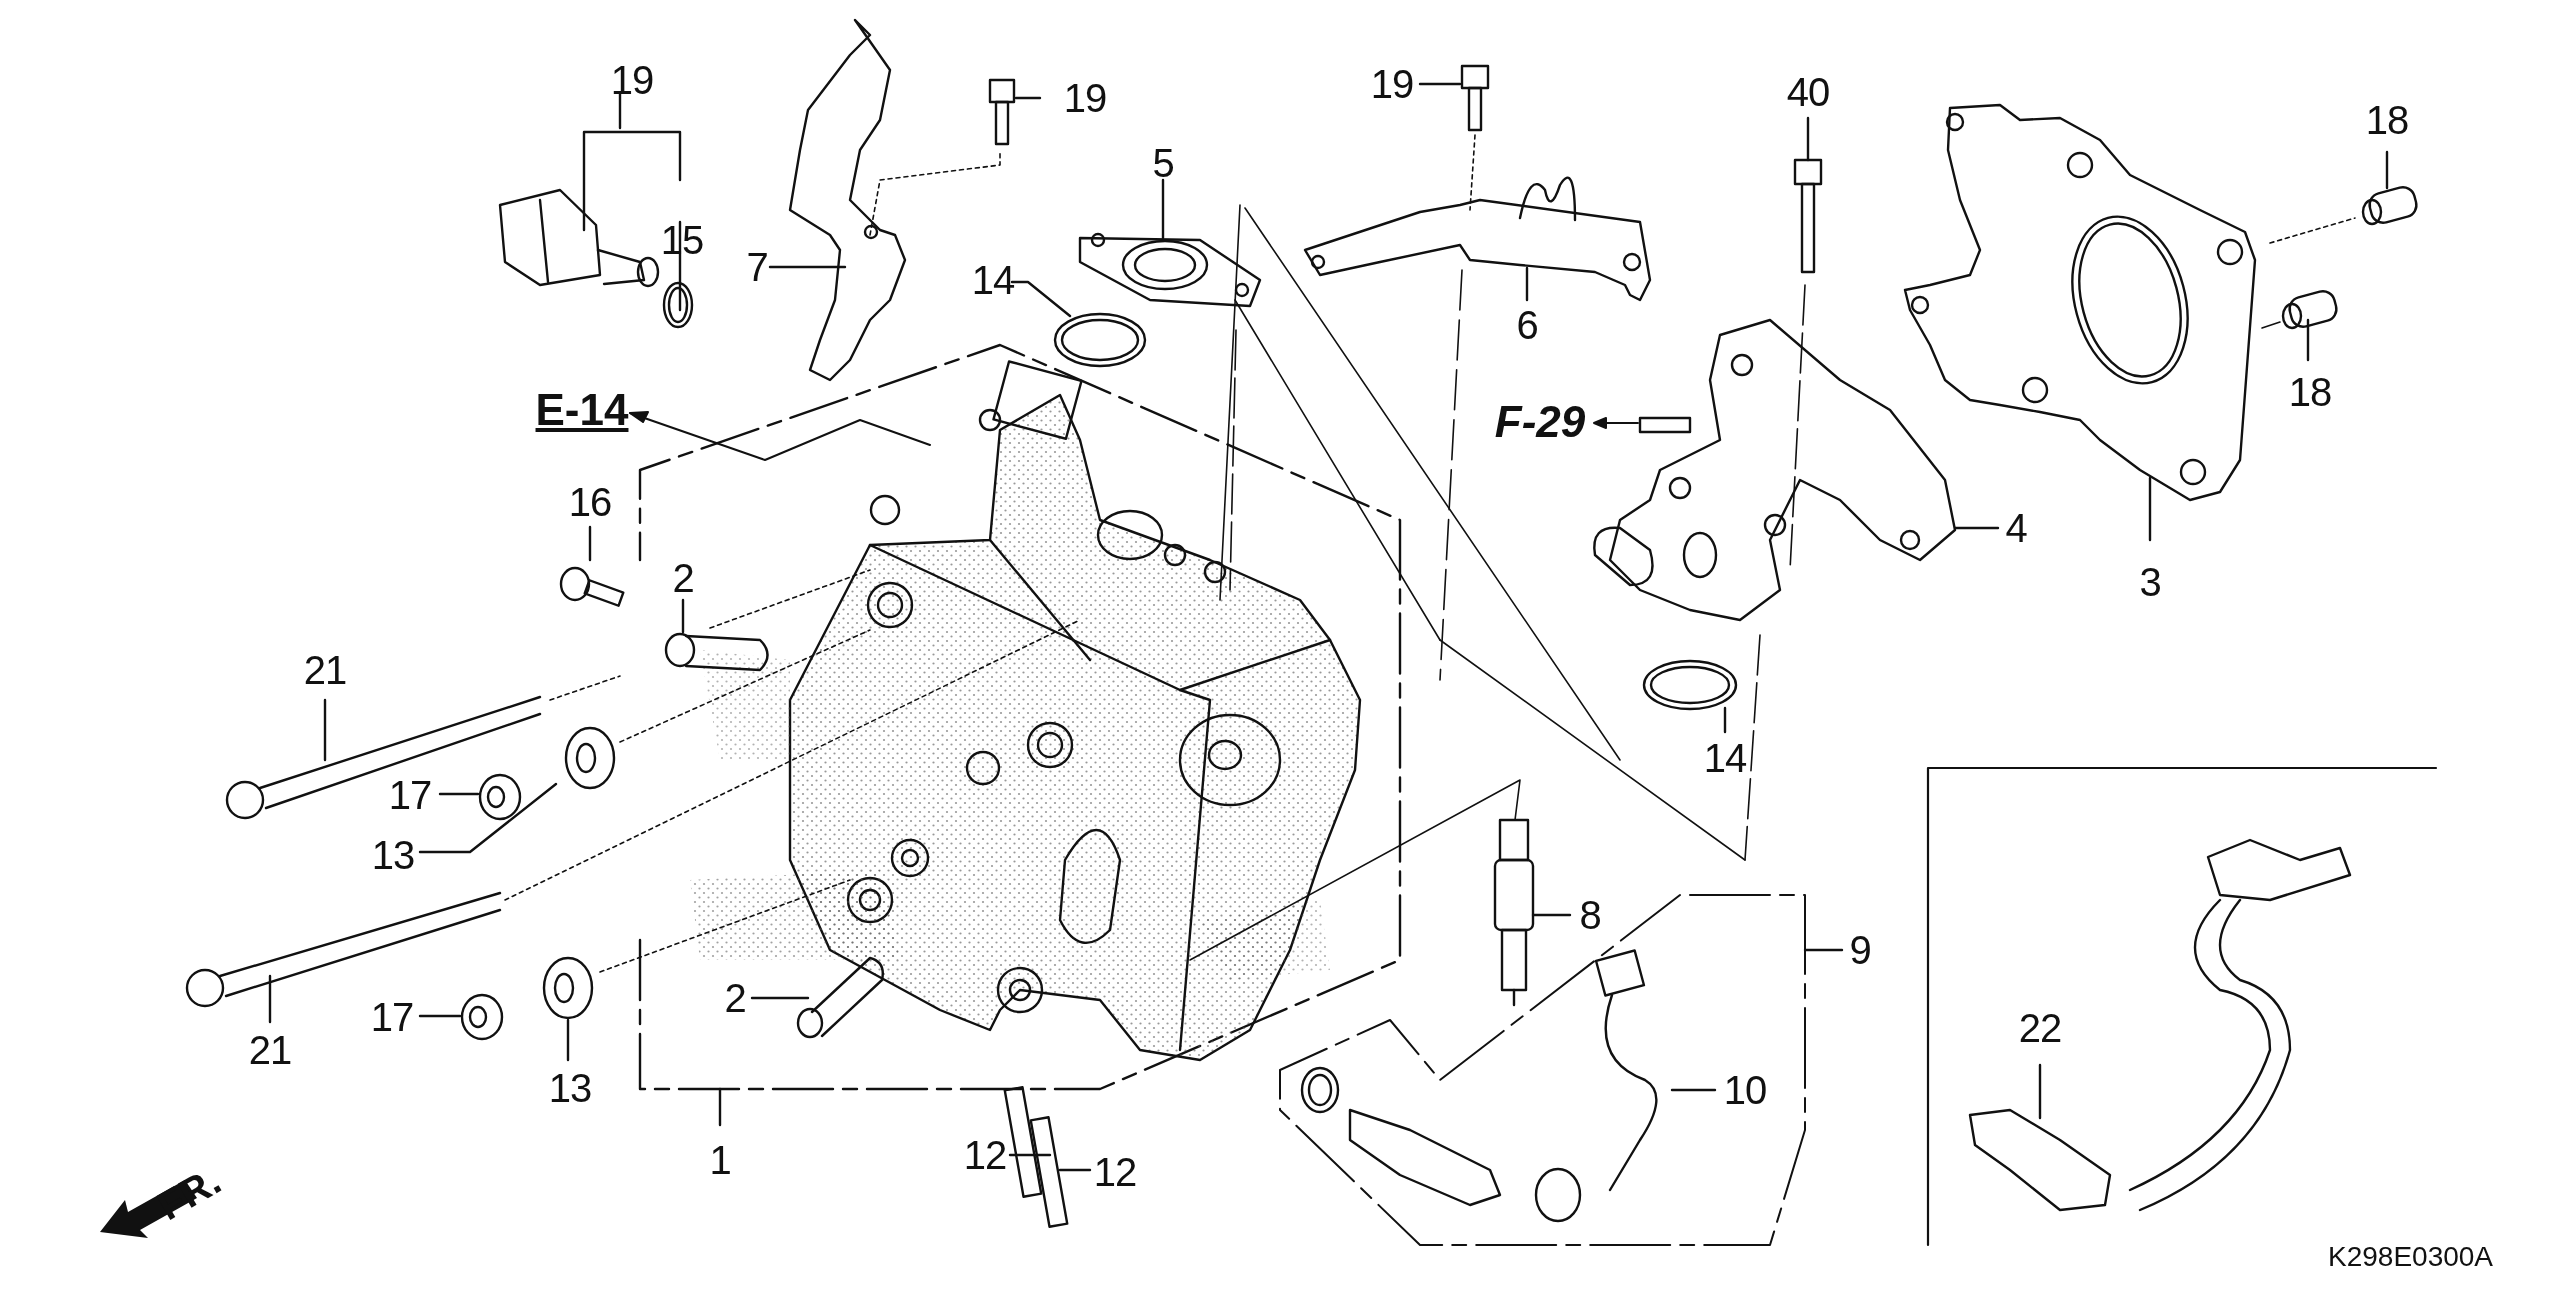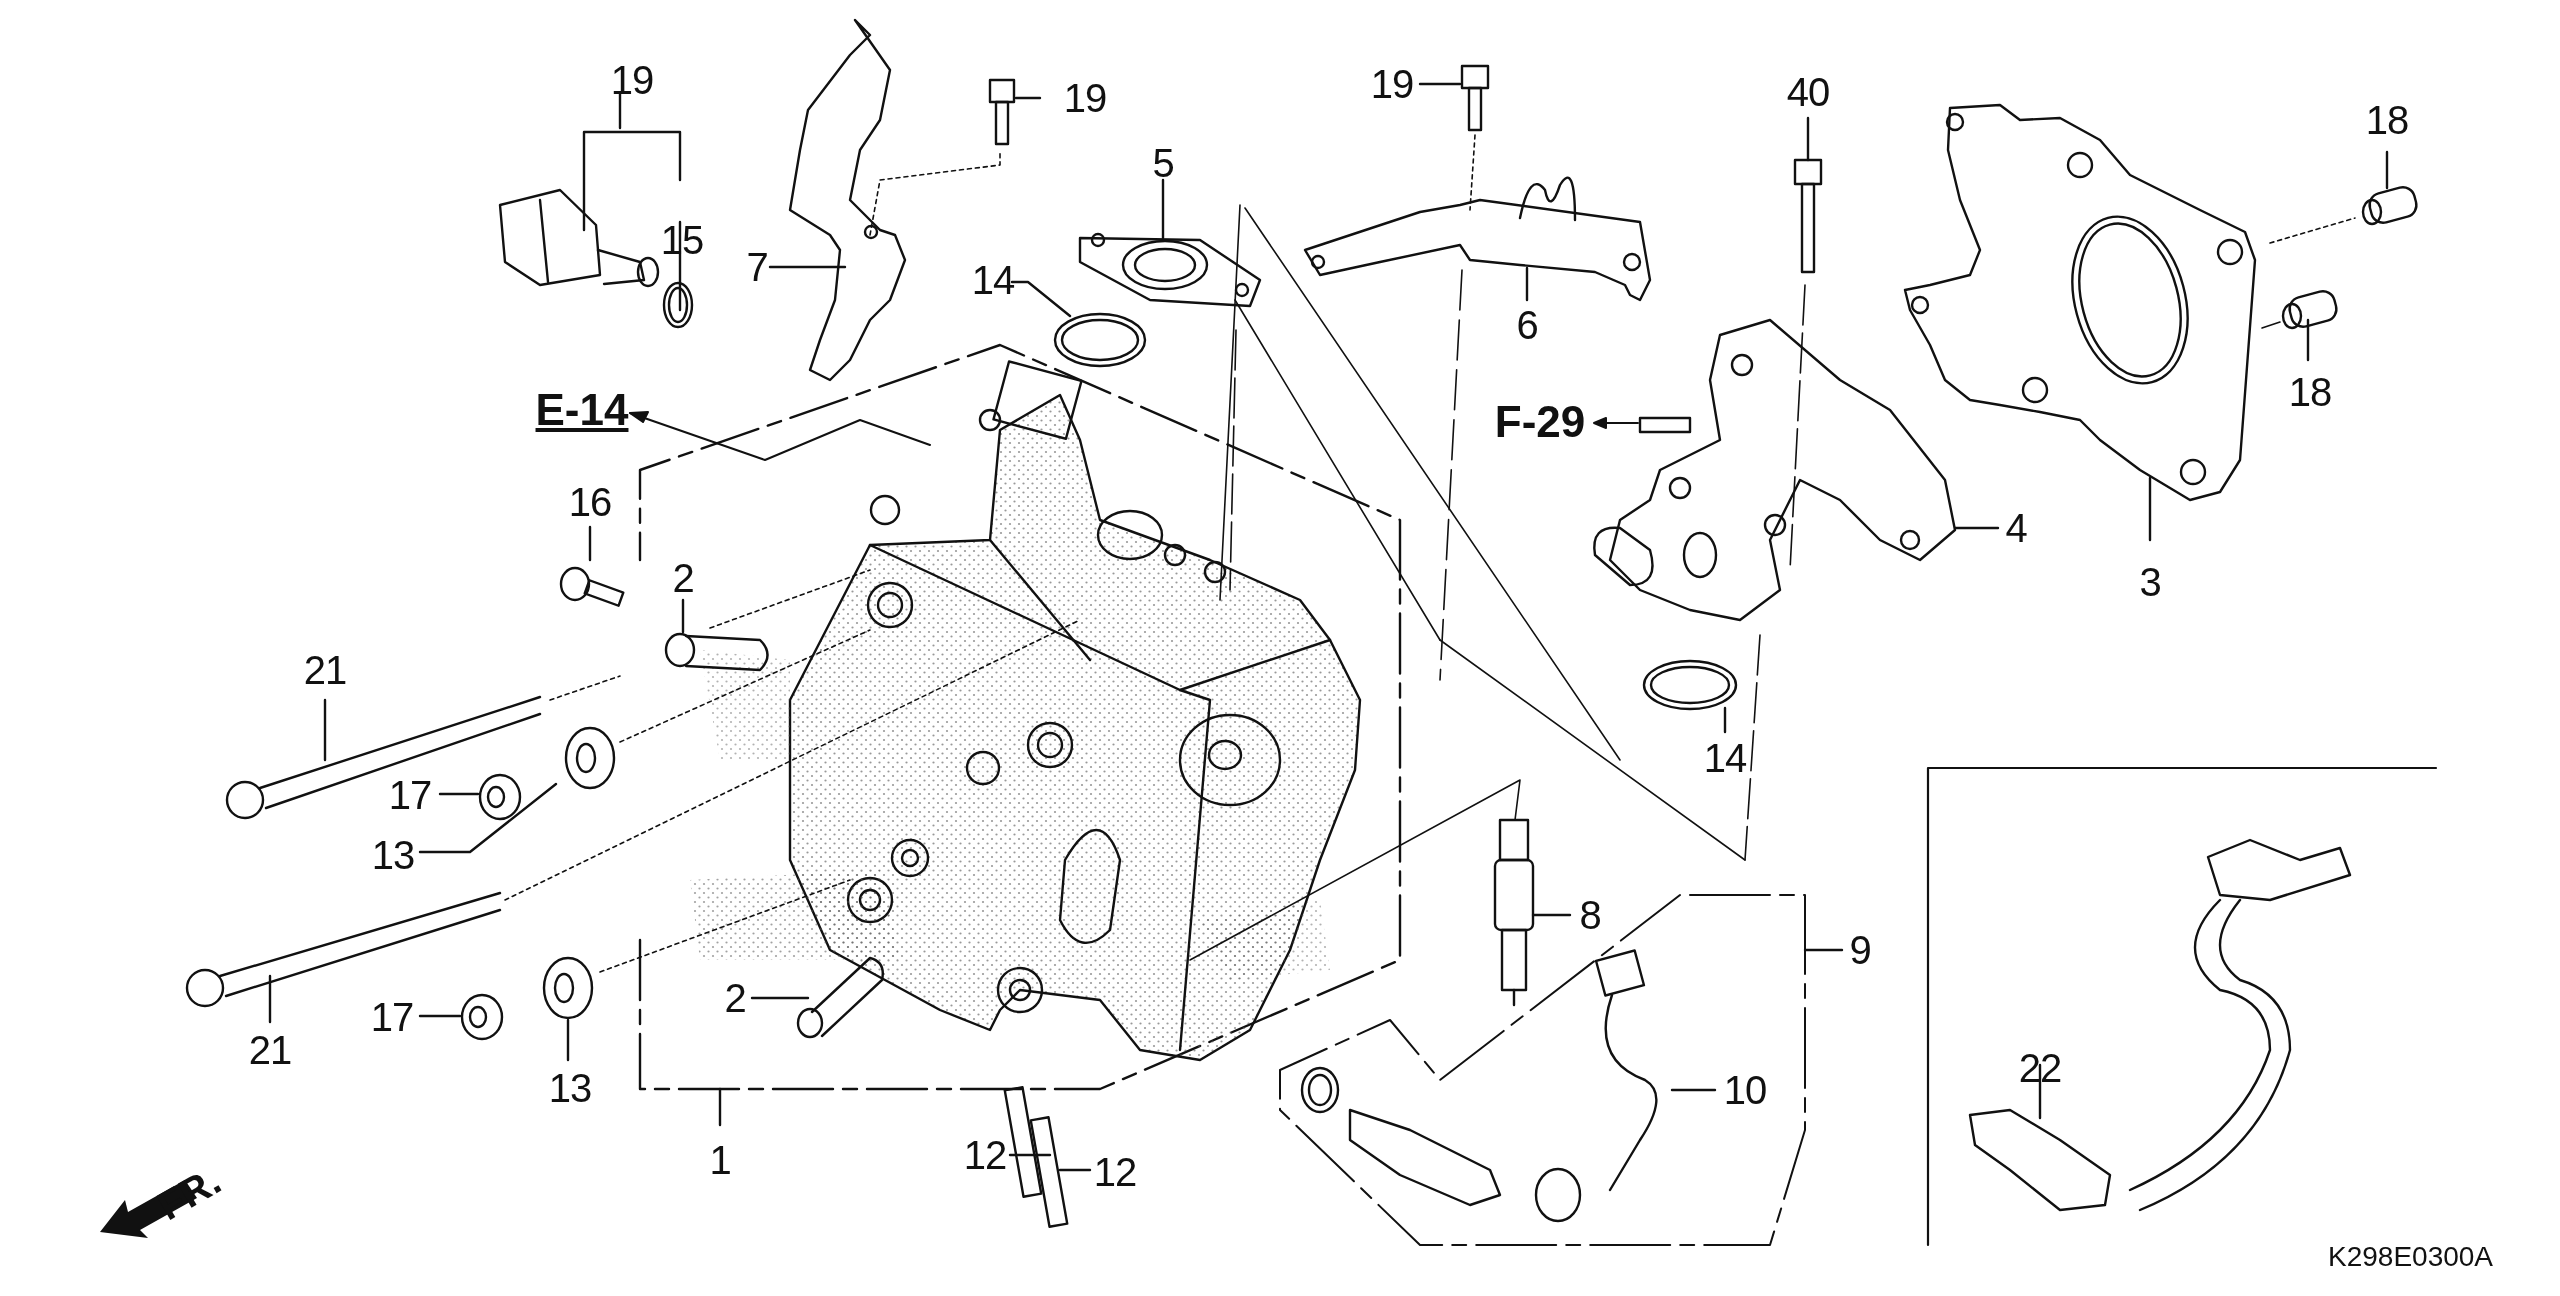--- a/index.html
+++ b/index.html
@@ -282,21 +282,21 @@
       <line x1="2040" y1="1065" x2="2040" y2="1118"></line>
     </g>
 
     <g stroke="none" fill="#111">
       <polygon points="100,1232 125,1200 128,1212 185,1180 197,1198 140,1230 148,1238"></polygon>
     </g>
   </g>
 </svg>
 
 <div class="lbl ref" style="left:582px; top:410px;text-decoration:underline;">E-14</div>
-<div class="lbl ref" style="left:1540px; top:422px;">F-29</div>
+<div class="lbl ref" style="left:1540px; top:422px;font-style:italic;">F-29</div>
 
 <div class="lbl" style="left:720px; top:1160px;">1</div>
 <div class="lbl" style="left:683px; top:578px;">2</div>
 <div class="lbl" style="left:735px; top:998px;">2</div>
 <div class="lbl" style="left:2150px; top:582px;">3</div>
 <div class="lbl" style="left:2016px; top:528px;">4</div>
 <div class="lbl" style="left:1163px; top:163px;">5</div>
 <div class="lbl" style="left:1527px; top:325px;">6</div>
 <div class="lbl" style="left:757px; top:267px;">7</div>
 <div class="lbl" style="left:1590px; top:915px;">8</div>
@@ -313,16 +313,16 @@
 <div class="lbl" style="left:590px; top:502px;text-align:center;">16</div>
 <div class="lbl" style="left:410px; top:795px;">17</div>
 <div class="lbl" style="left:392px; top:1017px;">17</div>
 <div class="lbl" style="left:2387px; top:120px;">18</div>
 <div class="lbl" style="left:2310px; top:392px;">18</div>
 <div class="lbl" style="left:1085px; top:98px;">19</div>
 <div class="lbl" style="left:1392px; top:84px;">19</div>
 <div class="lbl" style="left:1808px; top:92px;">40</div>
 <div class="lbl" style="left:325px; top:670px;">21</div>
 <div class="lbl" style="left:270px; top:1050px;">21</div>
-<div class="lbl" style="left:2040px; top:1068px;">22</div>
+<div class="lbl" style="left:2040px; top:1028px;">22</div>
 
 <div class="fr" style="left:150px; top:1190px;">FR.</div>
 <div class="lbl code" style="left:2328px; top:1243px;">K298E0300A</div>
 
 </body></html>

